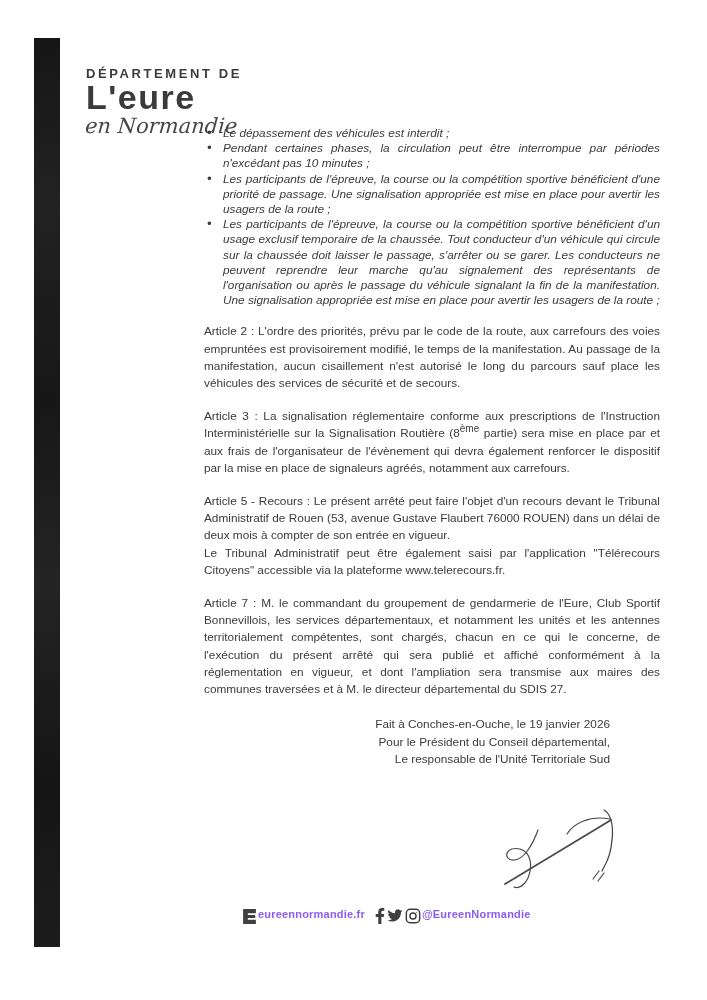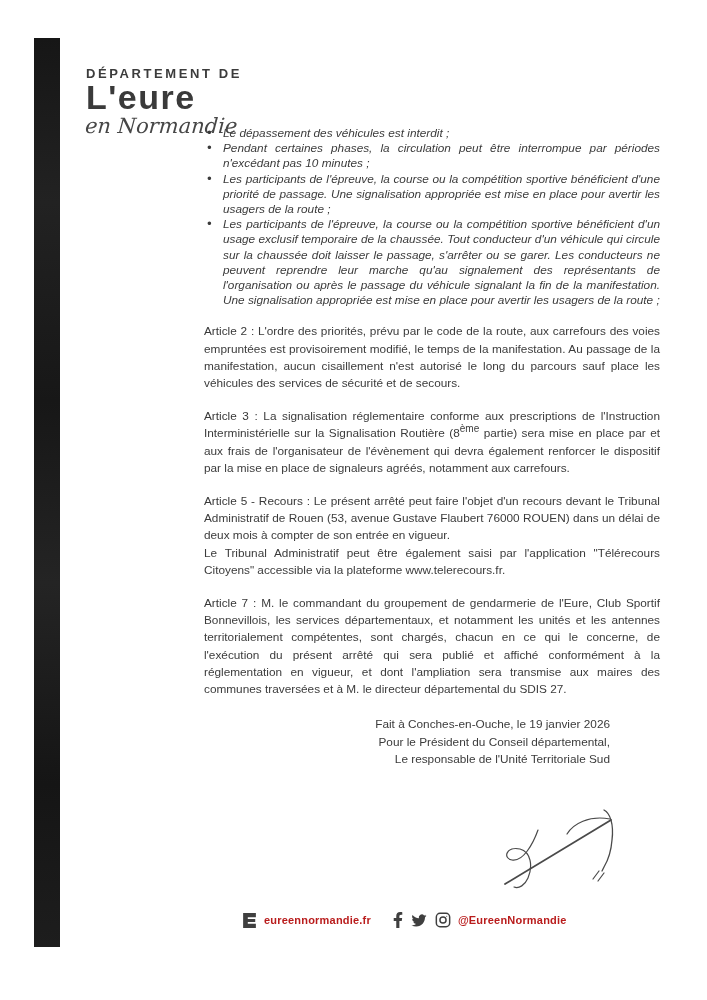--- a/index.html
+++ b/index.html
@@ -75,23 +75,23 @@
   }
   .sig-block div { white-space: nowrap; }
   
   .signature-svg { position: absolute; left: 483px; top: 800px; }
   
   .footer {
     position: absolute;
     left: 242px; top: 908px;
     height: 24px;
     display: flex;
-    align-items: center;
-    gap: 7px;
-    color: #b91c1c;
+    align-items: flex-start;
+    gap: 1px;
+    color: #8b5cf6;
   }
   .footer .txt { font-size: 11px; font-weight: bold; letter-spacing: 0.2px; white-space: nowrap; }
   .footer .ico { display: inline-flex; align-items: center; }
   .footer .gap { width: 8px; }
   .e-icon svg, .fb-icon svg, .tw-icon svg, .ig-icon svg { display: block; }
 </style>
 </head>
 <body>
 
 <div class="paper">

